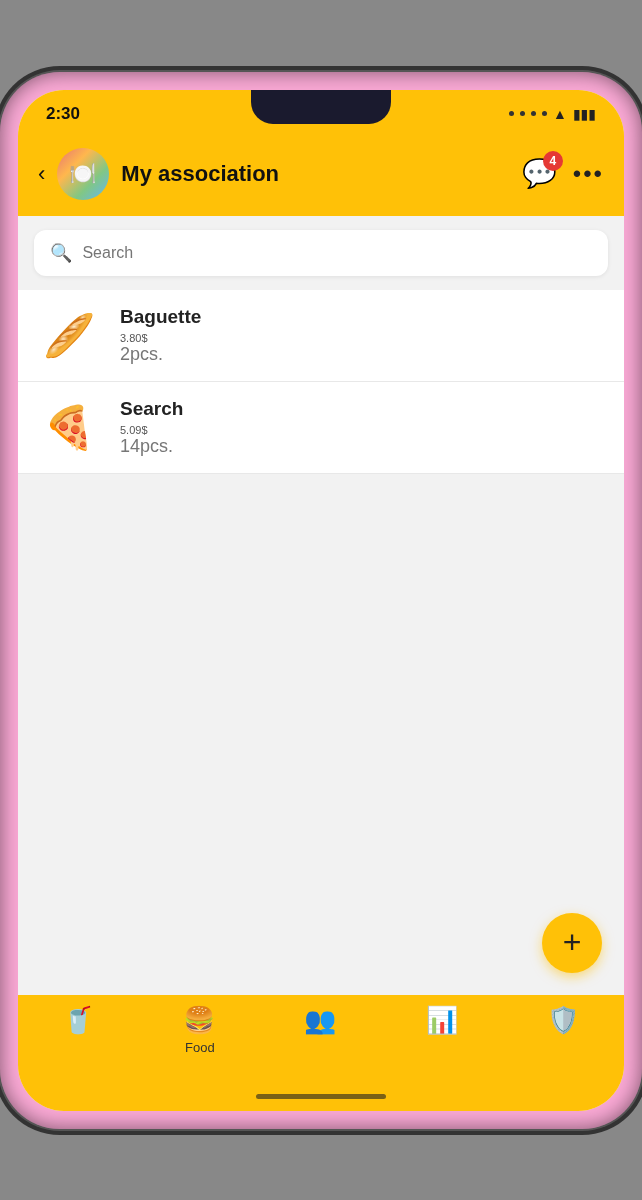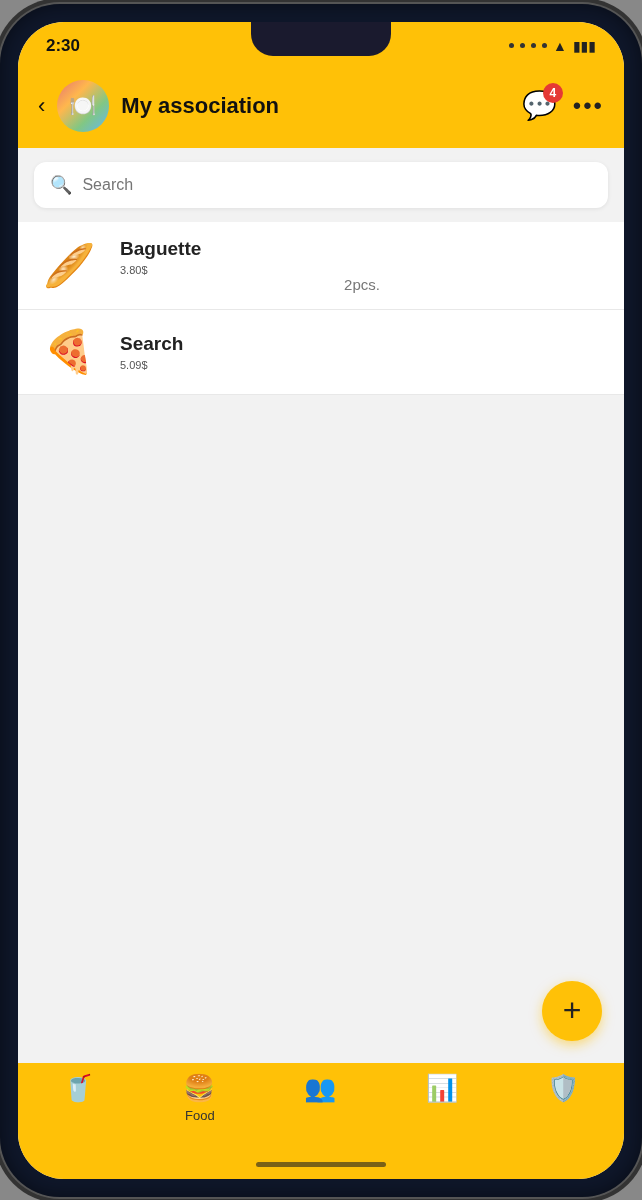--- a/index.html
+++ b/index.html
@@ -6,22 +6,22 @@
     body {
       background: #888;
       display: flex;
       justify-content: center;
       align-items: center;
       min-height: 100vh;
       font-family: -apple-system, BlinkMacSystemFont, 'Segoe UI', sans-serif;
     }
     .phone-frame {
       width: 642px;
-      height: 1193px;
-      background: #0f172a;
+      height: 1057px;
+      background: #f9a8d4;
       border-radius: 60px;
       position: relative;
       overflow: hidden;
       box-shadow: 0 0 0 2px #555, 0 0 0 6px #333, inset 0 0 20px rgba(0,0,0,0.5);
     }
     .phone-screen {
       position: absolute;
       top: 18px;
       left: 18px;
       right: 18px;
@@ -205,23 +205,22 @@
       font-size: 19px;
       font-weight: 600;
       color: #222;
       margin-bottom: 4px;
     }
     .item-price {
       font-size: 11px;
       color: #555;
     }
     .item-qty {
-      font-size: 15px;
+      font-size: 18px;
       color: #777;
-      text-align: center;
     }
     
     .fab {
       position: absolute;
       bottom: 22px;
       right: 22px;
       width: 60px;
       height: 60px;
       background: #FFC107;
       border-radius: 50%;
@@ -337,20 +336,21 @@
           </div>
         </div>
 
         <div class="item-row">
           <div class="item-image">
             <span style="font-size:42px;">🍕</span>
           </div>
           <div class="item-info">
             <div class="item-name">Search</div>
             <div class="item-price">5.09$</div>
+            <div class="item-qty">14pcs.</div>
           </div>
         </div>
 
       </div>
 
       <div class="fab">
         <span>+</span>
       </div>
 
     </div>

